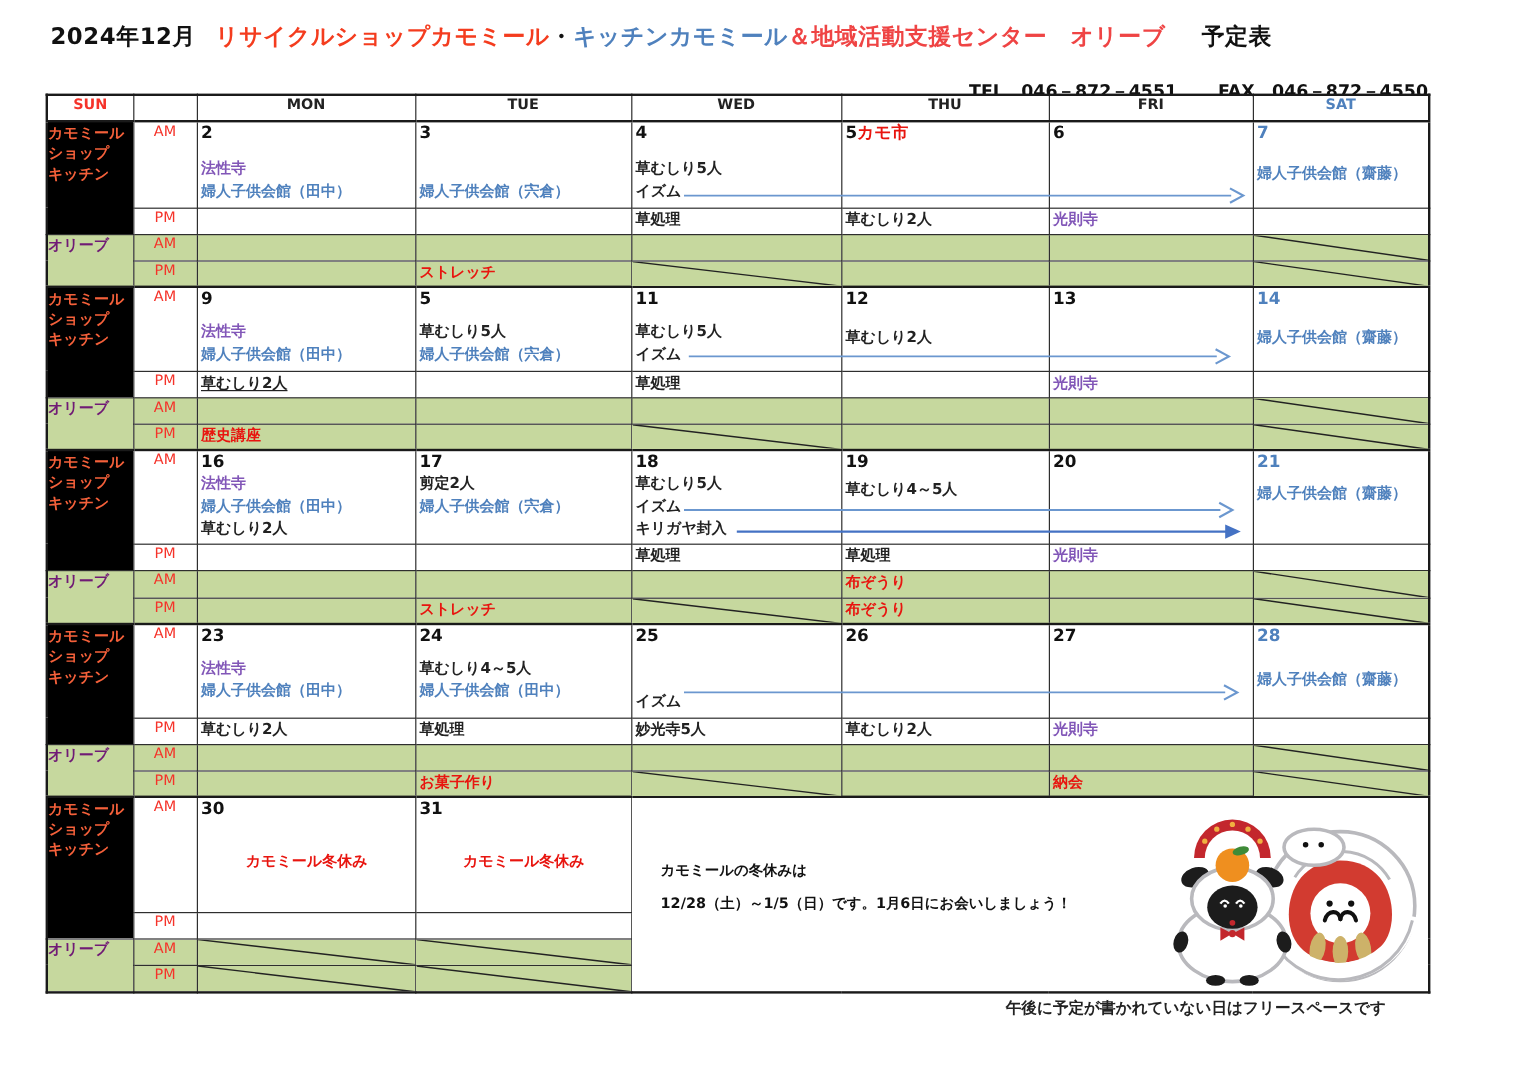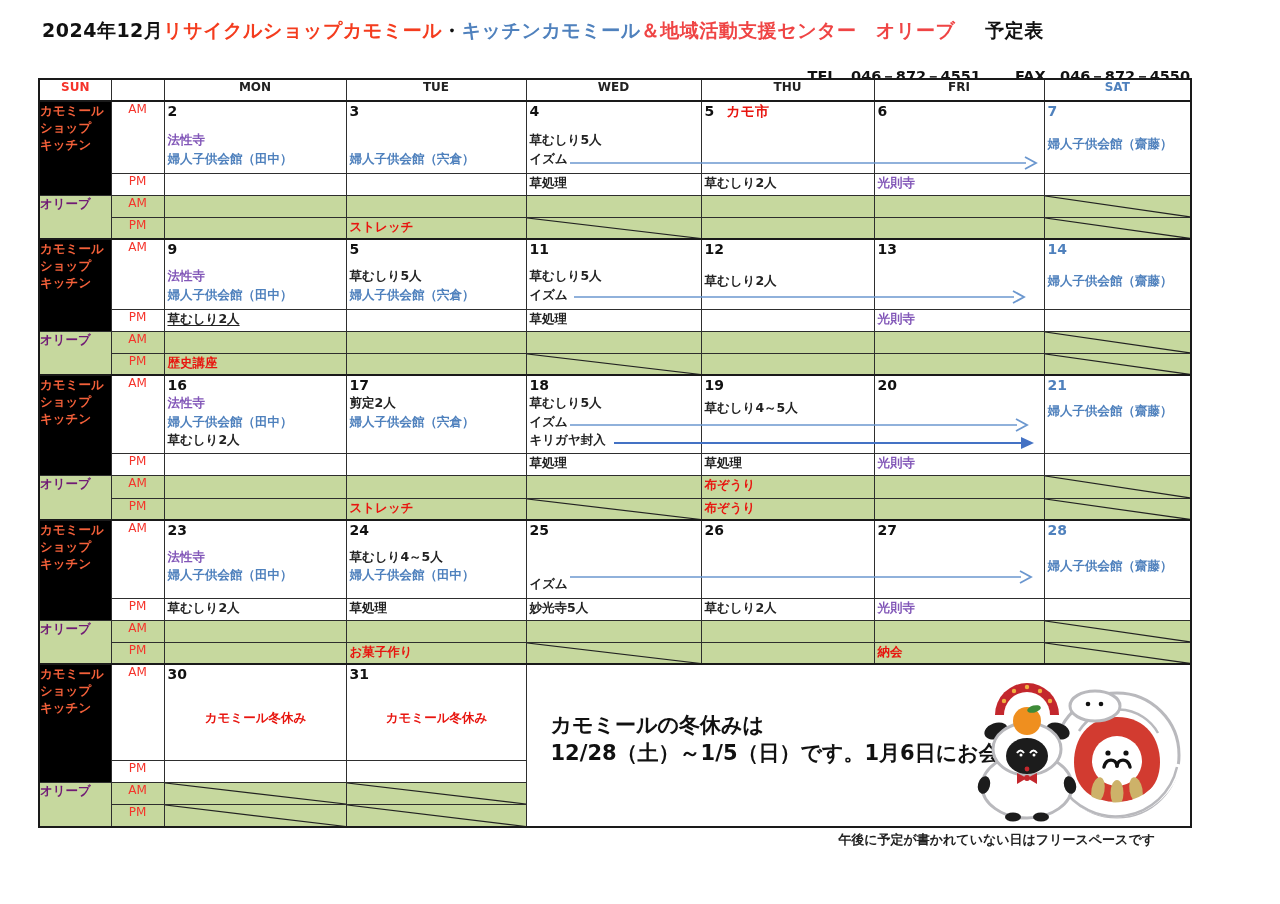--- a/index.html
+++ b/index.html
@@ -3,21 +3,21 @@
 <meta charset="utf-8">
 <style>
   html,body{margin:0;padding:0;}
   body{
     width:1280px;height:904px;position:relative;background:#ffffff;
     font-family:"DejaVu Sans","Liberation Sans",sans-serif;color:#111;
     overflow:hidden;
   }
   
   .title{position:absolute;left:42px;top:18px;font-size:19px;font-weight:bold;white-space:nowrap;letter-spacing:.5px;}
-  .title .month{color:#111;}
+  .title .month{margin-right:16px;color:#111;}
   .title .shop{color:#f43c1e;}
   .title .sep{color:#111;}
   .title .kitchen{color:#4f81bd;}
   .title .org{color:#ef4444;}
   .title .sched{color:#111;margin-left:30px;}
   
   .contact{position:absolute;top:67px;right:90px;font-size:14.5px;font-weight:bold;color:#111;white-space:nowrap;}
   .contact .tel{margin-right:34px;}
   
   table.cal{position:absolute;left:38px;top:78px;border-collapse:collapse;table-layout:fixed;border:2px solid #1a1a1a;}
@@ -30,35 +30,35 @@
   .lblcham{color:#f4603a;font-weight:bold;font-size:12.5px;line-height:17px;vertical-align:middle;padding-left:4px;background:#000000;}
   .lblolive{color:#701a75;font-weight:bold;font-size:12.5px;vertical-align:middle;padding-left:4px;}
   .ampm{color:#f5332a;font-weight:normal;font-size:12px;text-align:center;vertical-align:middle;}
   .amwrap{display:flex;flex-direction:column;box-sizing:border-box;padding:1px 2px 4px 3px;}
   tr.wk1 .amwrap{height:70px;}
   tr.wk2 .amwrap{height:68px;}
   tr.wk3 .amwrap{height:56px;}
   tr.wk4 .amwrap{height:76px;}
   tr.wk5 .amwrap{height:93px;}
   .date{font-size:14px;font-weight:bold;color:#111;line-height:17px;white-space:nowrap;}
-  .date .evt{margin-left:12px;}
+  .date .evt{}
   .satd{color:#4f81bd;}
   .sp{flex:1;}
   .ln{font-size:12.5px;font-weight:bold;line-height:18.5px;white-space:nowrap;color:#222;}
   .blue{color:#4f81bd;}
   .purple{color:#8257b8;}
   .red{color:#e8150f;}
   .u{text-decoration:underline;text-underline-offset:2px;}
   .pmcell{vertical-align:middle;}
   .pmcell .ln{padding-left:3px;}
   .holiday{text-align:center;}
   .diag{position:relative;}
   .diag svg{position:absolute;left:0;top:0;width:100%;height:100%;display:block;}
   .notecell{position:relative;background:#fff;}
-  .note-text{position:absolute;left:24px;top:46px;font-size:21px;font-weight:bold;color:#111;line-height:28px;white-space:nowrap;}
+  .note-text{position:absolute;left:24px;top:46px;font-size:12px;font-weight:bold;color:#111;line-height:28px;white-space:nowrap;}
   .mascots{position:absolute;right:3px;bottom:3px;}
   
   .footer{position:absolute;top:831px;right:125px;font-size:13px;font-weight:bold;color:#222;white-space:nowrap;}
   
   .overlay{position:absolute;left:0;top:0;width:1280px;height:904px;pointer-events:none;z-index:5;}
 </style>
 </head>
 <body>
 
 <div class="title">

